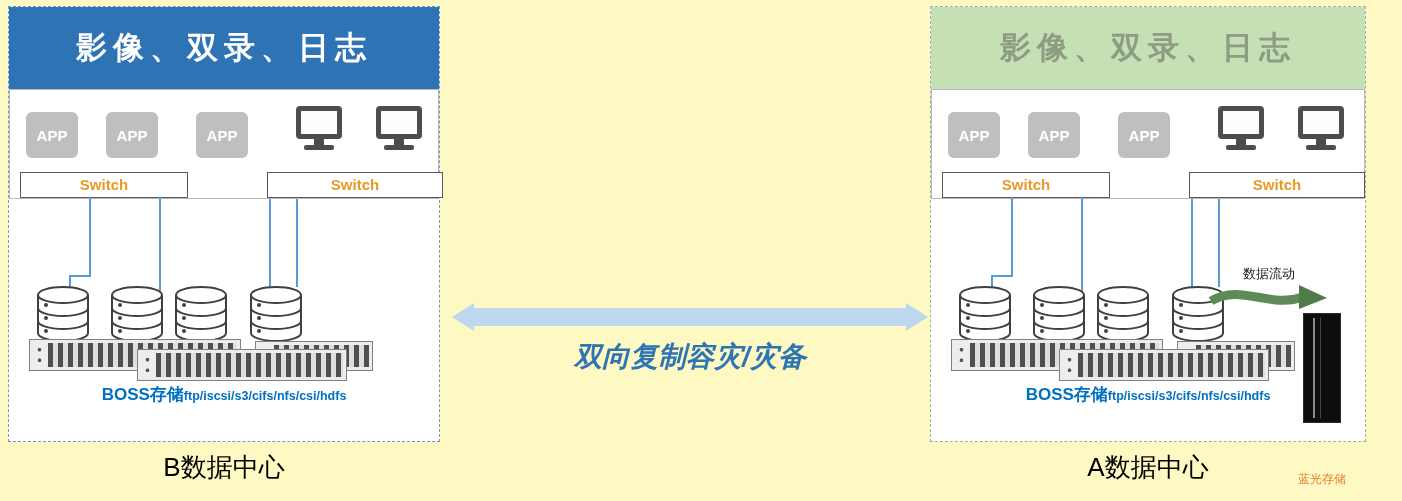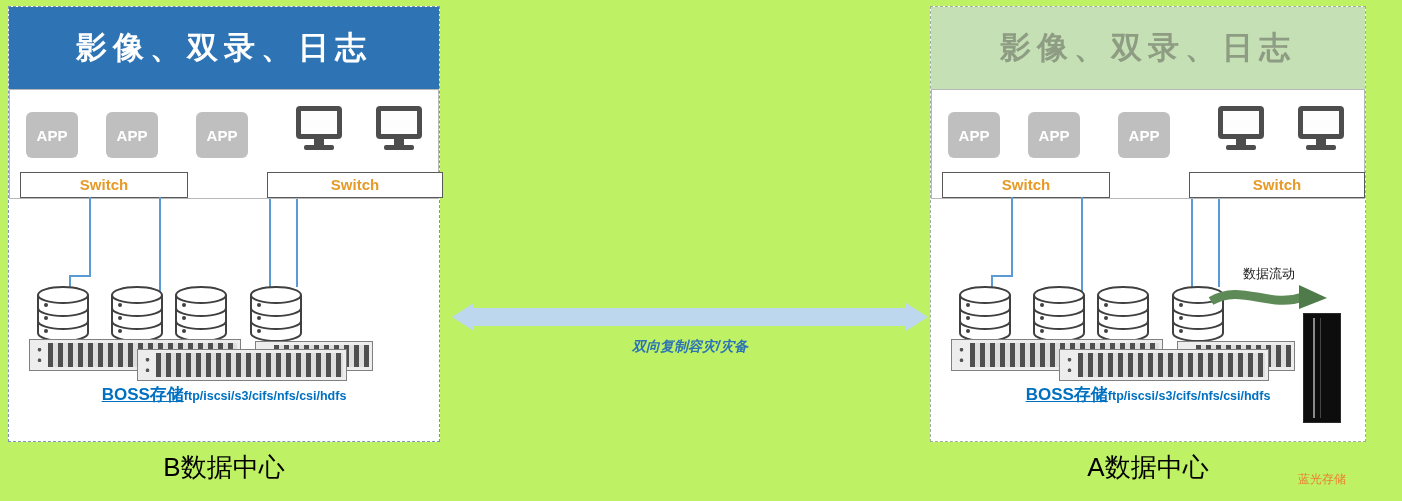--- a/index.html
+++ b/index.html
@@ -1,17 +1,17 @@
 <!DOCTYPE html>
 <html><head>
 <meta charset="utf-8">
 <style>
   html,body{margin:0;padding:0;background:#fff;}
   .canvas{
-    position:relative;width:1402px;height:501px;background:#bef264;
+    position:relative;width:1402px;height:501px;background:#fef9c3;
     font-family:"Liberation Sans", sans-serif;overflow:hidden;
   }
   
   .dc{position:absolute;top:6px;height:436px;background:#fff;box-sizing:border-box;}
   .dc-a{left:8px;width:432px;border:1px dashed #7C95B5;}
   .dc-b{left:930px;width:436px;border:1px dashed #9FAE9B;}
   .dc-header{
     position:absolute;left:0;right:0;top:0;height:82px;
     display:flex;align-items:center;justify-content:center;
     font-size:31px;font-weight:bold;letter-spacing:6px;
@@ -51,35 +51,35 @@
     border:1px solid #808080;box-sizing:border-box;padding:3px;
   }
   .shelf-cap{
     width:13px;margin-right:2px;background:
       radial-gradient(circle at 50% 28%, #555 1.5px, transparent 2.2px),
       radial-gradient(circle at 50% 72%, #555 1.5px, transparent 2.2px);
   }
   .shelf-slats{flex:1;background:repeating-linear-gradient(90deg,#4f4f4f 0 5px,#dedede 5px 10px);}
 
   .storage-label{position:absolute;left:0;right:0;top:376px;text-align:center;white-space:nowrap;}
-  .storage-title{color:#0070C0;font-weight:bold;font-size:17px;text-decoration:underline;}
+  .storage-title{color:#0070C0;font-weight:bold;font-size:17px;}
   .storage-protocols{color:#0070C0;font-weight:bold;font-size:12.5px;}
 
   
   .caption{position:absolute;top:450px;text-align:center;font-size:26px;color:#000;}
 
   
   .mid-arrow{position:absolute;left:452px;top:303px;width:476px;height:28px;}
   .mid-arrow .shaft{position:absolute;left:20px;right:20px;top:5px;height:18px;background:#BDD7EE;}
   .mid-arrow .ah{position:absolute;top:0;width:0;height:0;border-top:14px solid transparent;border-bottom:14px solid transparent;}
   .mid-arrow .ah.left{left:0;border-right:22px solid #BDD7EE;}
   .mid-arrow .ah.right{right:0;border-left:22px solid #BDD7EE;}
   .rep-label{
     position:absolute;left:452px;width:476px;top:338px;text-align:center;
-    font-size:14px;font-weight:bold;font-style:italic;color:#2E74B5;
+    font-size:28px;font-weight:bold;font-style:italic;color:#2E74B5;
   }
 
   
   .flow-label{position:absolute;left:312px;top:258px;font-size:13px;color:#1a1a1a;}
   .green-arrow{position:absolute;left:276px;top:268px;width:130px;height:44px;}
   .rack{position:absolute;left:372px;top:306px;width:38px;height:110px;background:#0d0d0d;border:1px solid #2b2b2b;box-sizing:border-box;}
   .rack::before{content:"";position:absolute;left:9px;top:4px;bottom:4px;width:2px;background:#8a8a8a;}
   .rack::after{content:"";position:absolute;left:16px;top:4px;bottom:4px;width:1px;background:#454545;}
   .rack-label{position:absolute;left:352px;top:420px;width:78px;text-align:center;font-size:12px;color:#ED7D31;white-space:nowrap;margin-top:44px;}
 </style>

